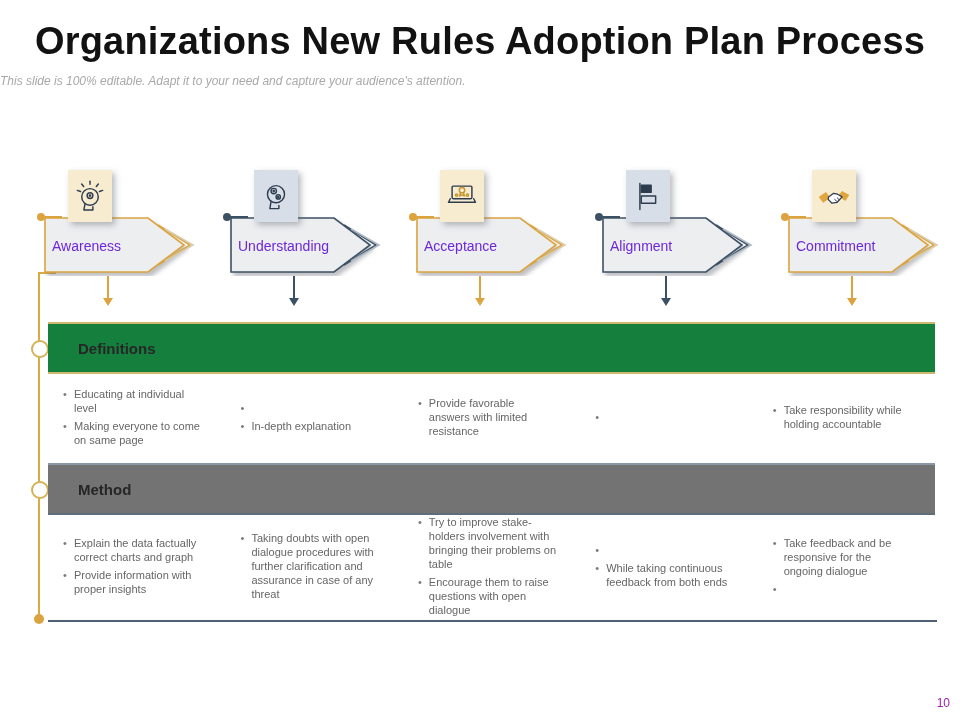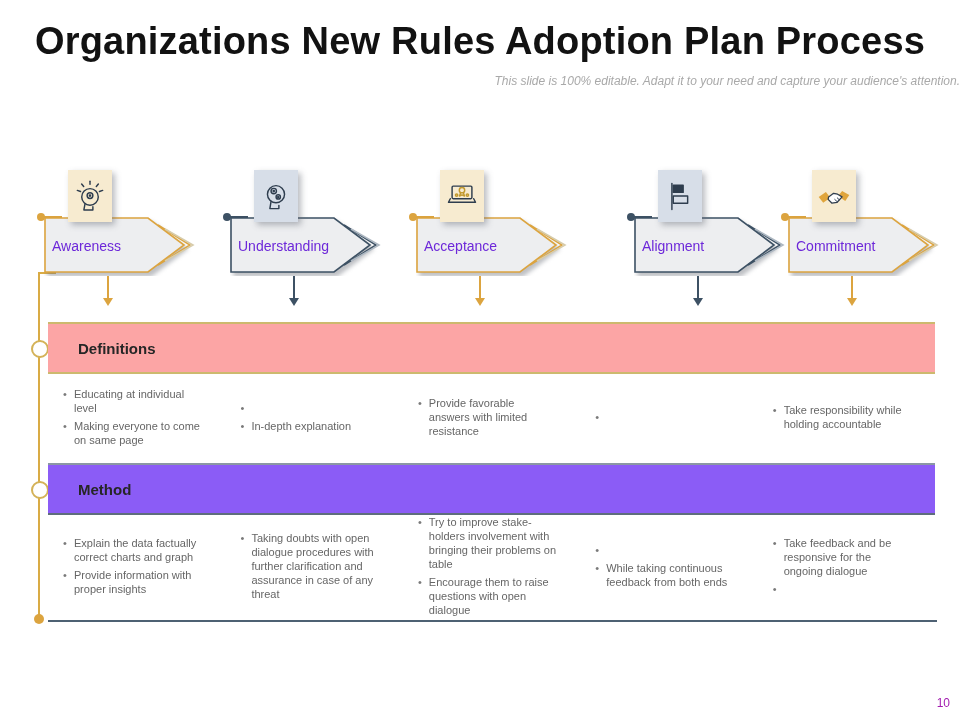--- a/index.html
+++ b/index.html
@@ -2,21 +2,21 @@
 <html><head>
 <meta charset="utf-8">
 <style>
   html,body{margin:0;padding:0;}
   body{width:960px;height:720px;position:relative;background:#ffffff;
        font-family:"Liberation Sans","DejaVu Sans",sans-serif;overflow:hidden;}
 
   
   .title{position:absolute;top:20px;left:0;right:0;text-align:center;
          font-size:38px;font-weight:700;color:#121212;letter-spacing:.2px;}
-  .subtitle{position:absolute;top:74px;left:0;right:0;text-align:right;
+  .subtitle{position:absolute;top:74px;left:0;right:0;text-align:left;
             font-size:12px;font-style:italic;color:#a9a9a9;}
 
   
   .stage{position:absolute;top:168px;width:186px;height:145px;}
   .dot{position:absolute;top:45px;left:-3px;width:8px;height:8px;border-radius:50%;}
   .hline{position:absolute;top:48px;left:4px;width:18px;height:2px;}
   .chev{position:absolute;top:44px;left:4px;width:170px;height:64px;}
   .chev polygon{fill:#edeef0;stroke-width:1.6;
         filter:drop-shadow(3px 4px 2px rgba(110,115,125,.45));}
   .chev polyline{fill:none;stroke-width:1.6;}
@@ -50,22 +50,22 @@
   .rail-ring{position:absolute;left:31px;width:14px;height:14px;border-radius:50%;
              background:#ffffff;border:2px solid #d4b258;}
   .ring-def{top:340px;}
   .ring-met{top:481px;}
   .rail-enddot{position:absolute;left:34px;top:614px;width:10px;height:10px;
                border-radius:50%;background:#dca43f;}
 
   
   .band{position:absolute;left:48px;width:887px;height:48px;display:flex;align-items:center;}
   .band-label{font-size:15px;font-weight:700;color:#262626;padding-left:30px;}
-  .band-def{top:322px;background:#fca5a5;border-top:2px solid #cdb96e;border-bottom:2px solid #cdb96e;}
-  .band-met{top:463px;background:#8b5cf6;border-top:2px solid #8b97a4;border-bottom:2px solid #5e6d7c;}
+  .band-def{top:322px;background:#15803d;border-top:2px solid #cdb96e;border-bottom:2px solid #cdb96e;}
+  .band-met{top:463px;background:#737373;border-top:2px solid #8b97a4;border-bottom:2px solid #5e6d7c;}
 
   
   .bullets{position:absolute;left:48px;width:887px;display:flex;}
   .row-def{top:374px;height:86px;}
   .row-met{top:515px;height:102px;}
   .col{flex:1 1 0;display:flex;flex-direction:column;justify-content:center;
        gap:4px;padding:0 22px 0 8px;box-sizing:border-box;}
   .bi{display:flex;font-size:11px;line-height:14px;color:#666666;}
   .bm{width:18px;flex:0 0 18px;text-align:center;color:#7a7a7a;}
   .bt{flex:1;}
@@ -163,21 +163,21 @@
       </g>
     </svg>
   </div>
   <div class="stage-label">Acceptance</div>
   <div class="downarrow">
     <span class="stem"></span>
       <span class="head"></span>
   </div>
 </div>
 
-<div class="stage navy" style="left:630px">
+<div class="stage navy" style="left:598px">
   <span class="hline"></span>
   <span class="dot"></span>
   <svg class="chev" viewBox="0 0 170 64">
     <polygon points="1,6 104,6 140,33 104,60 1,60"></polygon>
     <polyline class="main" points="114,13 146,33 114,53"></polyline>
     <polyline class="echo" points="121,17 149,33 121,49"></polyline>
   </svg>
   <div class="iconbox">
     <svg viewBox="0 0 40 40">
       <g class="ic">

